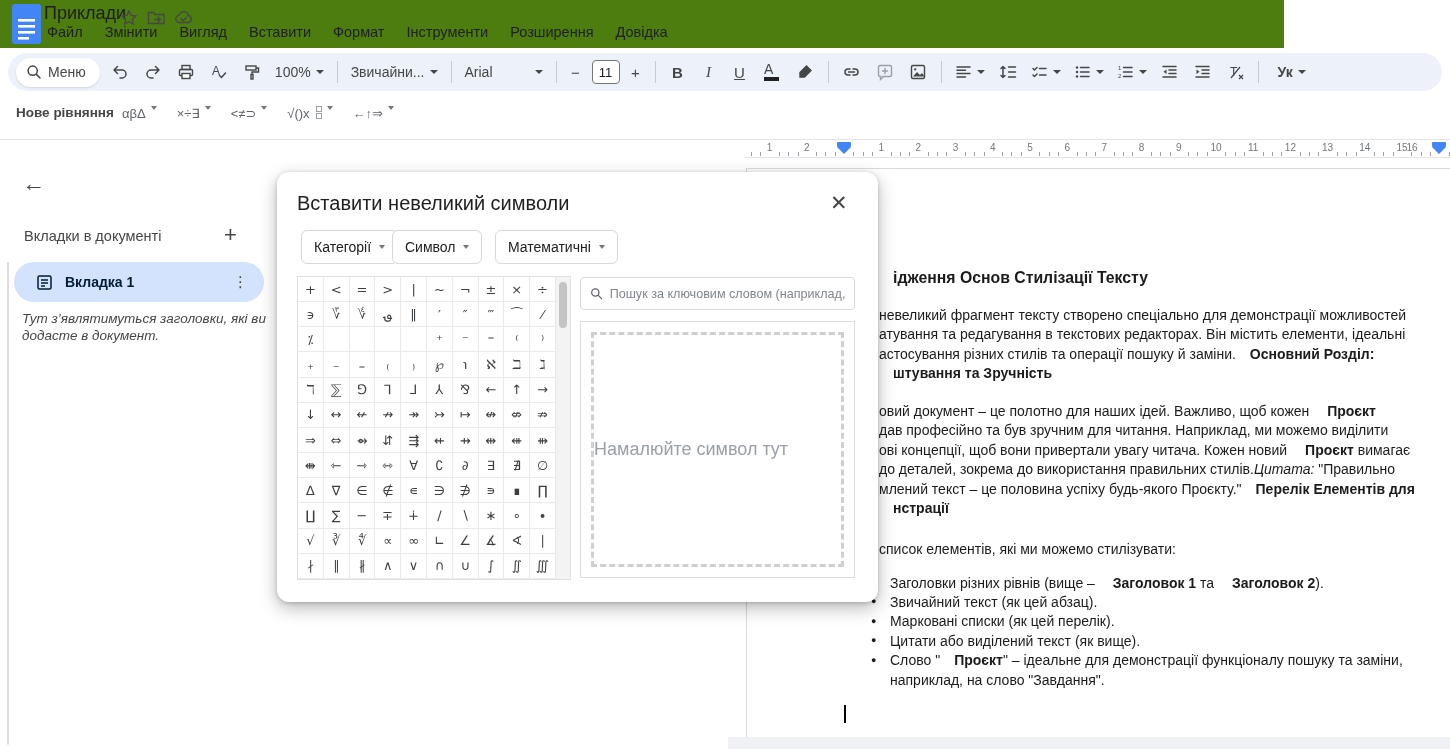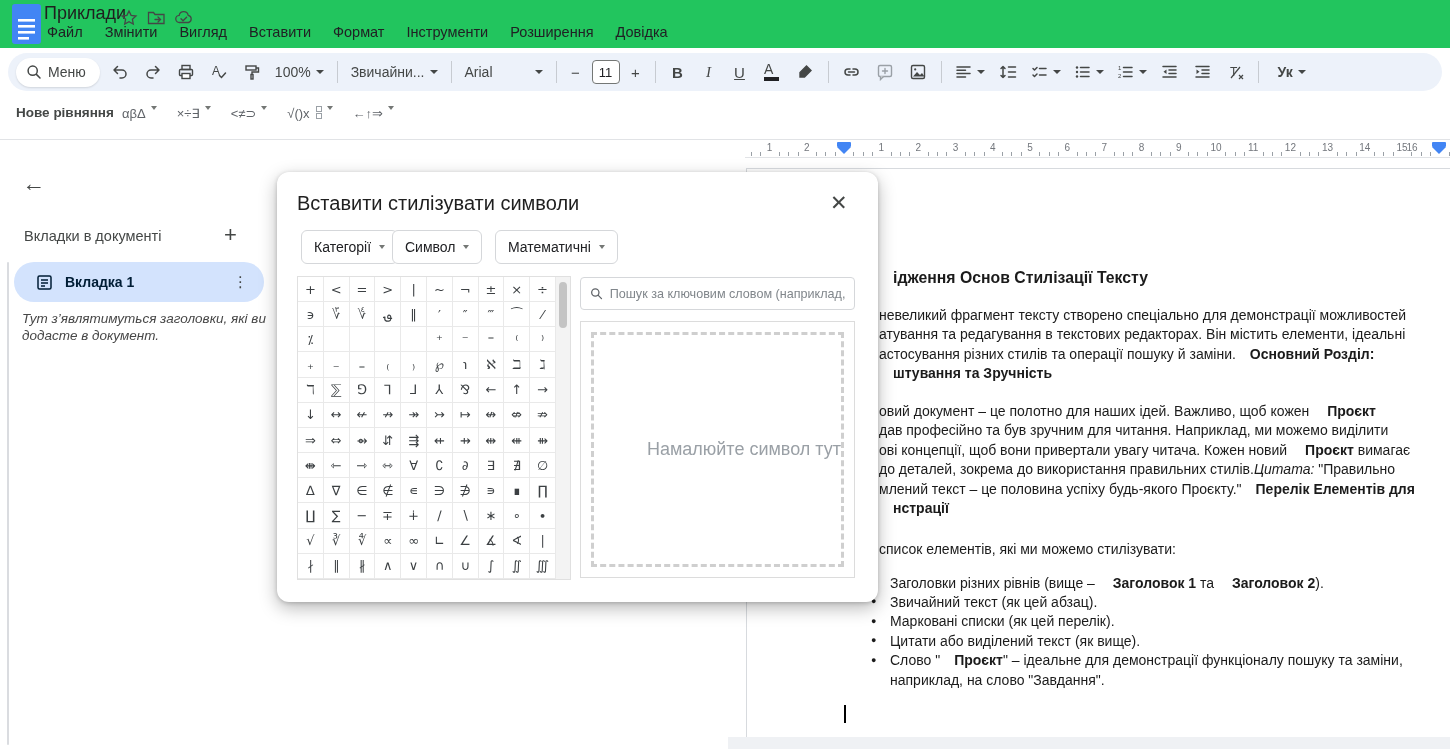--- a/index.html
+++ b/index.html
@@ -1,19 +1,19 @@
 <!DOCTYPE html>
 <html><head>
 <meta charset="utf-8">
 <style>
   html,body{margin:0;padding:0;width:1450px;height:749px;overflow:hidden;background:#fff;
     font-family:"Liberation Sans","DejaVu Sans",sans-serif;-webkit-font-smoothing:antialiased;}
   .abs{position:absolute;}
   
-  #topbar{left:0;top:0;width:1450px;height:48px;background:#22c55e;}
+  #topbar{left:0;top:0;width:1284px;height:48px;background:#4d7c0f;}
   #docs-icon{left:11px;top:3px;}
   #doc-title{left:44px;top:3px;font-size:18px;color:#1f1f1f;}
   .title-ic{top:9px;color:#444746;}
   #menu-bar{left:38px;top:23px;display:flex;gap:4px;}
   .menu-item{font-size:14.5px;color:#202124;padding:1px 9px;border-radius:10px;cursor:default;}
   
   #toolbar{left:8px;top:53px;width:1434px;height:38px;background:#edf2fa;border-radius:19px;
     display:flex;align-items:center;padding-left:8px;box-sizing:border-box;gap:7px;}
   #menu-pill{display:flex;align-items:center;gap:6px;background:#fff;border-radius:15px;height:29px;
     padding:0 14px 0 10px;box-shadow:0 1px 2px rgba(0,0,0,.12);}
@@ -76,21 +76,21 @@
   #symbol-grid{left:20px;top:104px;width:274px;height:304px;border:1px solid #e0e0e0;box-sizing:border-box;
     display:grid;grid-template-columns:repeat(10,25.8px);grid-auto-rows:25.17px;background:#fff;}
   .sym-cell{border-right:1px solid #e9e9e9;border-bottom:1px solid #e9e9e9;display:flex;align-items:center;justify-content:center;
     font-size:13px;color:#3c4043;font-family:"DejaVu Sans","Liberation Sans",sans-serif;}
   #grid-thumb{position:absolute;right:3px;top:5px;width:8px;height:46px;background:#c4c4c4;border-radius:4px;}
   #symbol-search{left:303px;top:105px;width:275px;height:33px;border:1px solid #d5d7da;border-radius:4px;box-sizing:border-box;
     display:flex;align-items:center;gap:7px;padding:0 9px;}
   #symbol-search span{font-size:12.6px;color:#80868b;white-space:nowrap;overflow:hidden;}
   #draw-area{left:303px;top:149px;width:275px;height:257px;border:1px solid #dcdcdc;box-sizing:border-box;}
   #draw-dashed{position:absolute;left:10px;top:10px;right:10px;bottom:10px;border:3px dashed #cfcfcf;
-    display:flex;align-items:center;justify-content:flex-end;}
+    display:flex;align-items:center;justify-content:flex-start;}
   #draw-hint{font-size:18px;color:#9aa0a6;}
 </style>
 </head>
 <body>
 
 <div id="topbar" class="abs">
   <div id="docs-icon" class="abs">
     <svg width="31" height="42" viewBox="0 0 31 42">
       <rect x="1" y="1" width="29" height="40" rx="3" fill="#4285f4"></rect>
       <rect x="7" y="16" width="17" height="2.6" fill="#fff"></rect>
@@ -433,21 +433,21 @@
     <div class="doc-bullet" style="left: 871px; top: 615.8px;">●</div>
     <div class="doc-line" style="left: 890px; top: 631.7px;"><span>Цитати або виділений текст (як вище).</span></div>
     <div class="doc-bullet" style="left: 871px; top: 635.2px;">●</div>
     <div class="doc-line" style="left: 890px; top: 651.1px;"><span>Слово "</span><b>Проєкт</b><span>" – ідеальне для демонстрації функціоналу пошуку та заміни,</span></div>
     <div class="doc-bullet" style="left: 871px; top: 654.6px;">●</div>
     <div class="doc-line" style="left: 890px; top: 670.5px;"><span>наприклад, на слово "Завдання".</span></div>
   </div>
 <div id="text-cursor" class="abs"></div>
 
 <div id="dialog" class="abs">
-  <div id="dialog-title" class="abs">Вставити стилізувати символи</div>
+  <div id="dialog-title" class="abs">Вставити невеликий символи</div>
   <div id="dialog-close" class="abs">✕</div>
   <div class="dd" style="left:24px">
     <span>Категорії</span>
       <span class="caret sm"></span>
   </div>
   <div class="dd" style="left:115px">
     <span>Символ</span>
       <span class="caret sm"></span>
   </div>
   <div class="dd" style="left:218px">

